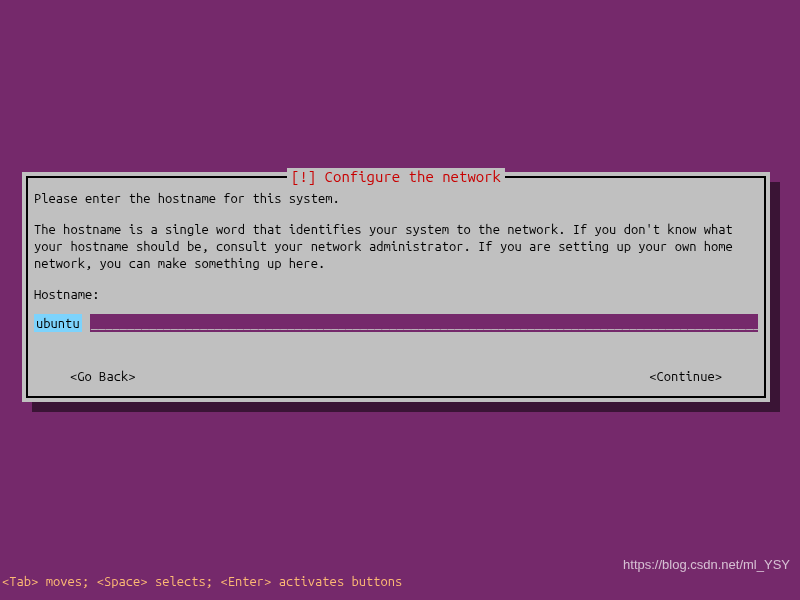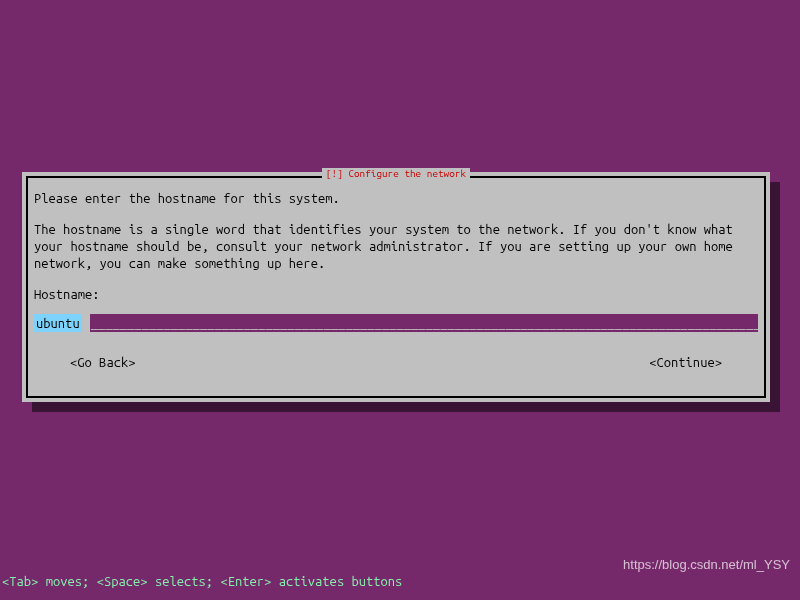--- a/index.html
+++ b/index.html
@@ -42,21 +42,21 @@
     }
     .dialog-title {
       position: absolute;
       top: -10px;
       left: 50%;
       transform: translateX(-50%);
       background: #c0c0c0;
       padding: 0 4px;
       color: #c80000;
       white-space: nowrap;
-      font-size: 10px;
+      font-size: 15px;
     }
     .dialog-content {
       padding: 12px 6px 8px 6px;
       color: #000;
       line-height: 1.3;
     }
     .para {
       margin-bottom: 14px;
     }
     .field-label {
@@ -92,31 +92,31 @@
       white-space: nowrap;
       height: 100%;
       display: inline-flex;
       align-items: center;
       flex: 1;
     }
     .button-row {
       display: flex;
       justify-content: space-between;
       padding: 0 36px;
-      margin-top: 22px;
+      margin-top: 36px;
       color: #000;
     }
     .btn {
       cursor: default;
     }
     .footer {
       position: absolute;
       left: 0;
       bottom: 12px;
-      color: #86efac;
+      color: #fdba74;
       font-size: 13px;
       padding: 0 2px;
     }
     .watermark {
       position: absolute;
       right: 10px;
       bottom: 28px;
       color: rgba(255,255,255,0.7);
       font-family: Arial, sans-serif;
       font-size: 13px;

